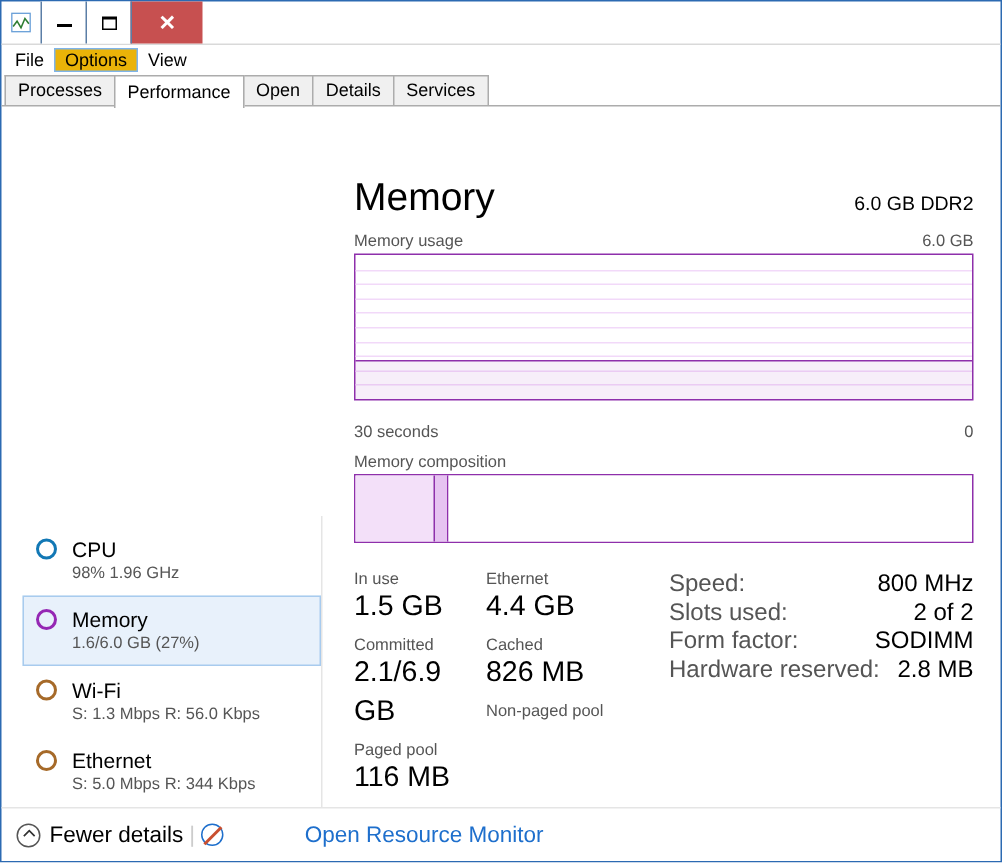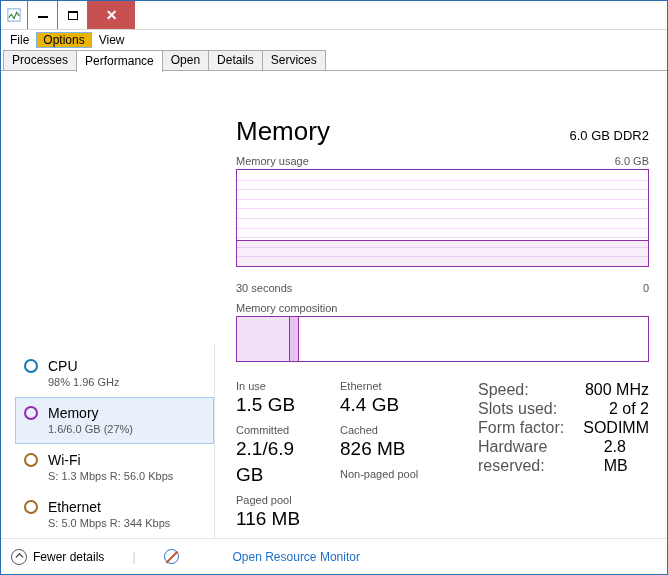--- a/index.html
+++ b/index.html
@@ -49,31 +49,31 @@
   .graph .hline { position:absolute; left:0; right:0; border-top:1px solid #f2d9f9;}
   .graph-fill { position:absolute; left:0; right:0; bottom:0; background:rgba(149,40,180,0.08); border-top:1px solid #8e2fab;}
   .graph-axis { display:flex; justify-content:space-between; font-size:11px; color:#555; margin-top:15px;}
   .comp-label { font-size:11px; color:#555; margin-top:8px;}
   .comp-bar { border:1px solid #8e2fab; height:46px; margin-top:2px; display:flex; background:#fff;}
   .comp-seg { height:100%; }
   .comp-seg.a { width:13%; background:#f3e0f9; border-right:1px solid #8e2fab;}
   .comp-seg.b { width:2%; background:#e6c3f1; border-right:1px solid #8e2fab;}
   .comp-seg.c { flex:1; background:#fff; }
   
-  .stats { display:flex; margin-top:18px; gap:16px;}
+  .stats { display:flex; margin-top:18px; gap:0;}
   .statcol { display:flex; flex-direction:column; }
   .statcol.left { width: 88px;}
   .statcol.mid  { width: 122px;}
   .statcol.kv   { flex:1;}
   .stat-label { font-size:11px; color:#555; }
   .stat-value { font-size:19px; color:#000; margin-top:0px; margin-bottom:6px; line-height:26px;}
   .kvrow { display:flex; justify-content:space-between; font-size:16px; color:#555; line-height:19px;}
   .kvrow .v { color:#000; }
   
-  .footer { height:36px; border-top:1px solid #e5e5e5; display:flex; align-items:center; padding:0 10px; gap:28px; font-size:12px;}
+  .footer { height:36px; border-top:1px solid #e5e5e5; display:flex; align-items:center; padding:0 10px; gap:4px; font-size:15px;}
   .footer .sep { color:#ccc;}
   .chevcircle { width:16px; height:16px; border:1px solid #555; border-radius:50%; display:flex; align-items:center; justify-content:center;}
   .chevcircle svg { width:9px; height:9px;}
   .link { color:#1e6fcc; cursor:default;margin-left:48px;}
   .linkwrap { display:flex; align-items:center; gap:6px;}
   .resicon { width:15px; height:15px; border:1.5px solid #1e6fcc; border-radius:50%; position:relative;}
   .resicon::before { content:""; position:absolute; width:1.5px; height:16px; background:#c94f2f; left:6px; top:-1px; transform:rotate(45deg);}
 </style>
 </head>
 <body>

